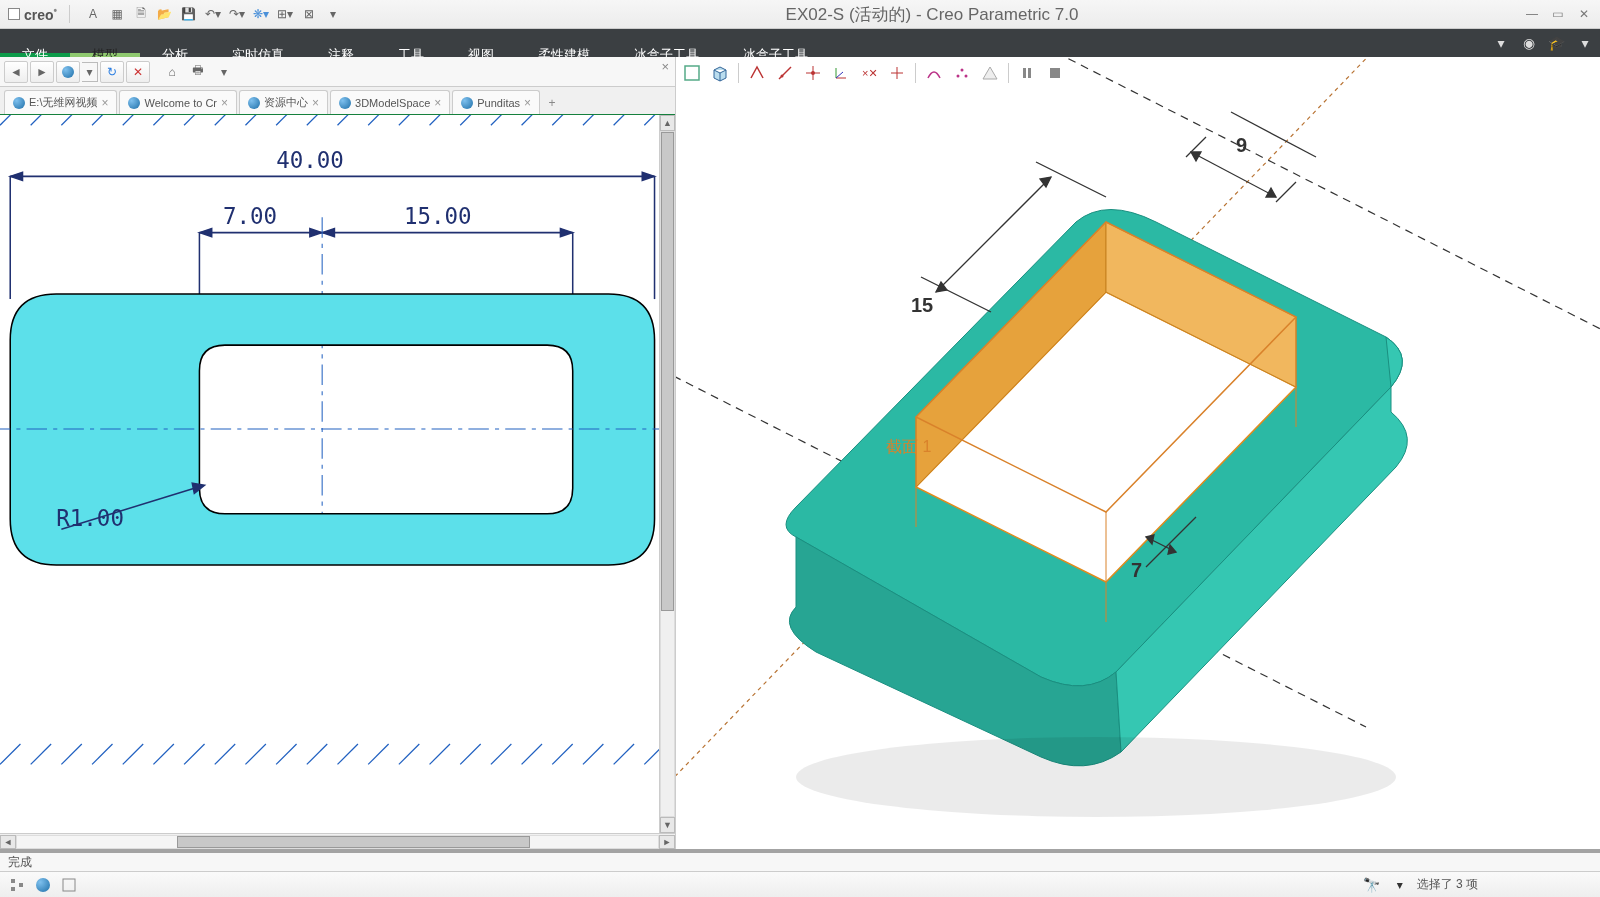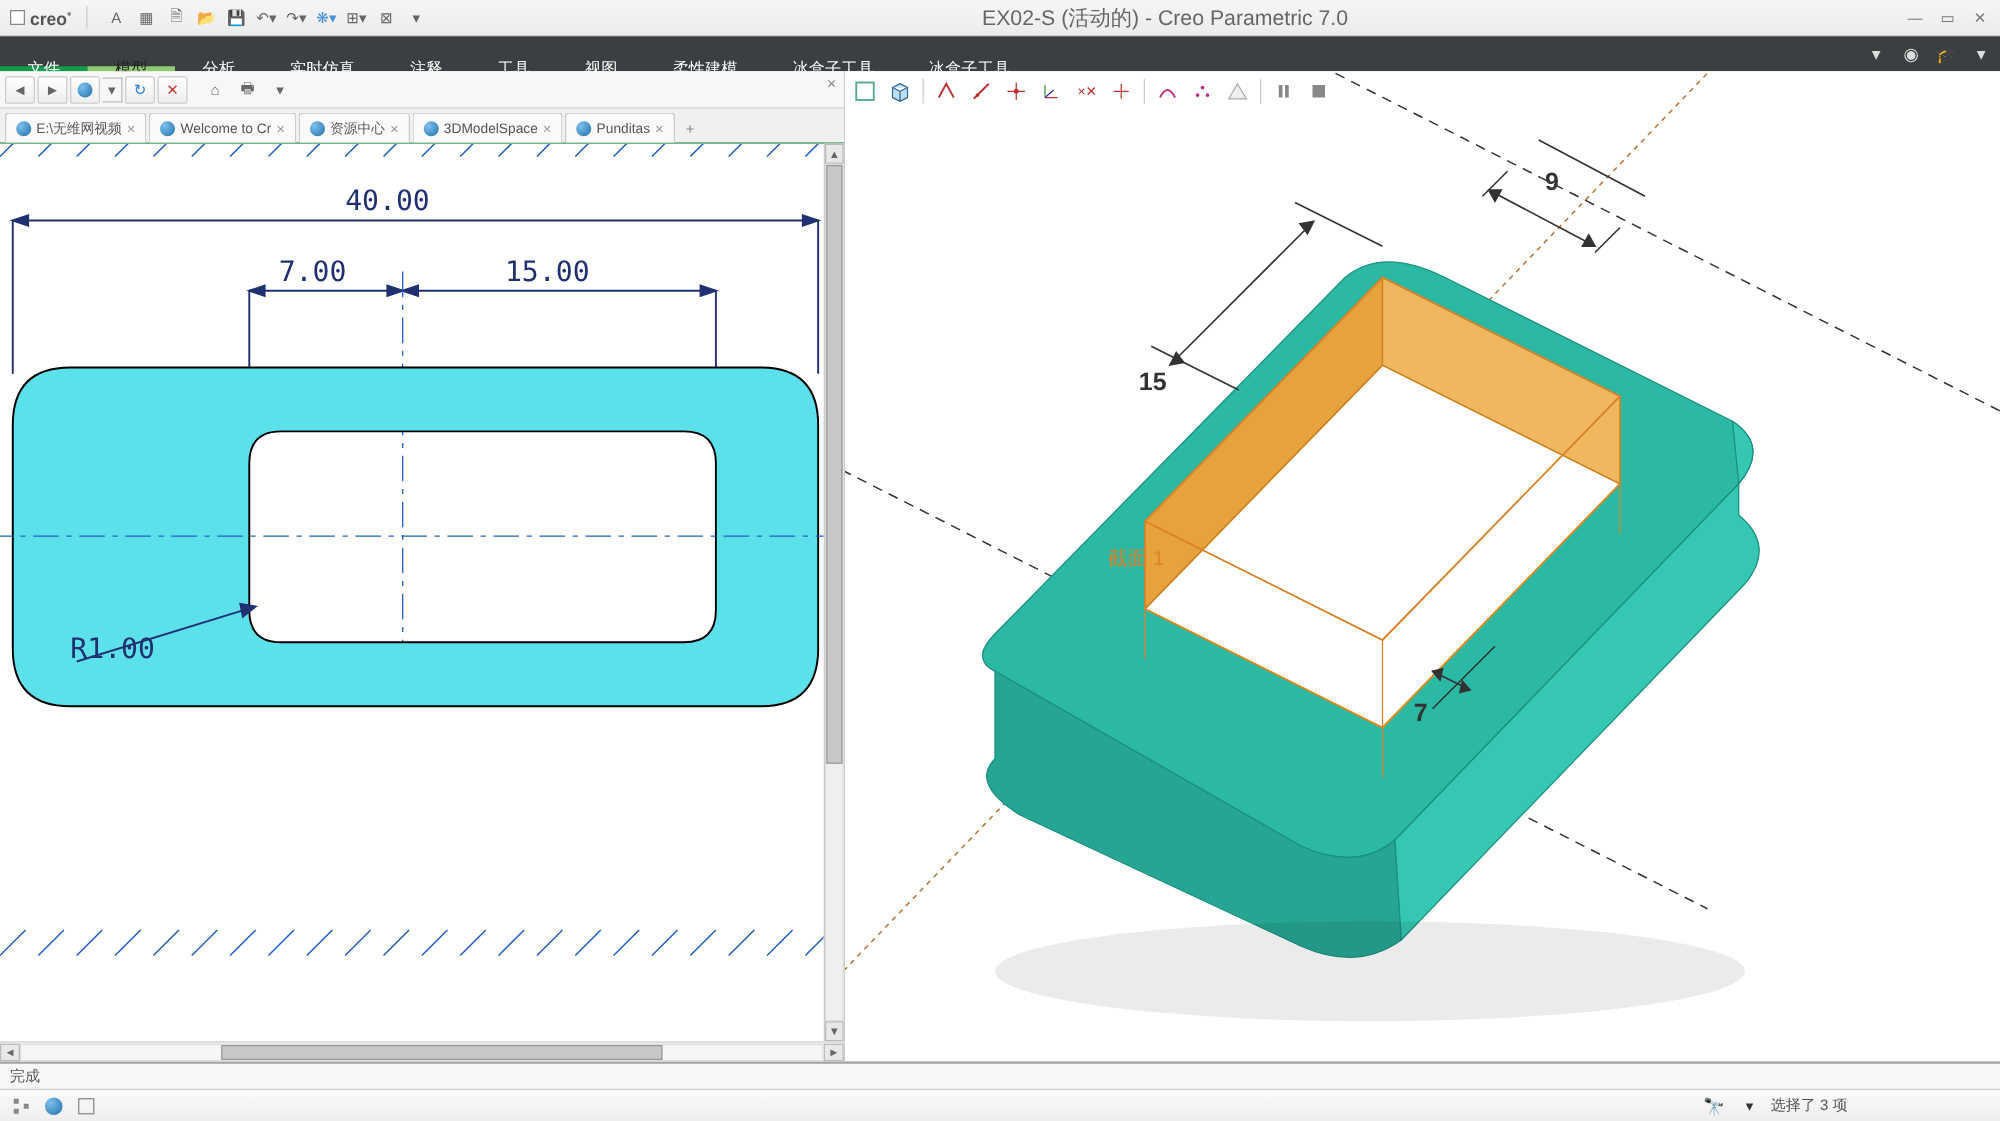--- a/index.html
+++ b/index.html
@@ -60,21 +60,21 @@
 
   
   .vp-toolbar{ position:absolute; left:4px; top:4px; display:flex; gap:4px; align-items:center;}
   .vp-btn{ width:24px; height:24px; display:flex; align-items:center; justify-content:center; cursor:pointer; border-radius:2px;}
   .vp-sep{ width:1px; height:20px; background:#ccc; margin:0 2px;}
 
   
   .scene-svg{ position:absolute; inset:0; }
 
   
-  .statusbar{ height:22px; border-top:2px solid #a3a3a3; background:#f7f7f7; display:flex; align-items:center; padding:0 8px; font-size:12px; color:#555;}
+  .statusbar{ height:22px; border-top:4px solid #a3a3a3; background:#f7f7f7; display:flex; align-items:center; padding:0 8px; font-size:12px; color:#555;}
 
   
   .bottombar{ height:26px; border-top:1px solid #ccc; background:linear-gradient(#fafafa,#eee); display:flex; align-items:center; padding:0 6px; gap:4px;}
   .bb-btn{ width:22px; height:20px; border:1px solid transparent; display:flex; align-items:center; justify-content:center; cursor:pointer; border-radius:2px;}
   .bb-spacer{ flex:1; }
   .sel-filter{ display:flex; align-items:center; gap:6px;}
   .sel-label{ font-size:12px; color:#555;}
   .sel-drop{ width:110px; height:20px; border:1px solid #bbb; background:#fff; display:flex; align-items:flex-end; padding:0 4px; font-size:12px; justify-content:space-between;margin-top:48px;}
 
   .dim-text{ font-family: monospace; font-size:22px; fill:#203070; }

